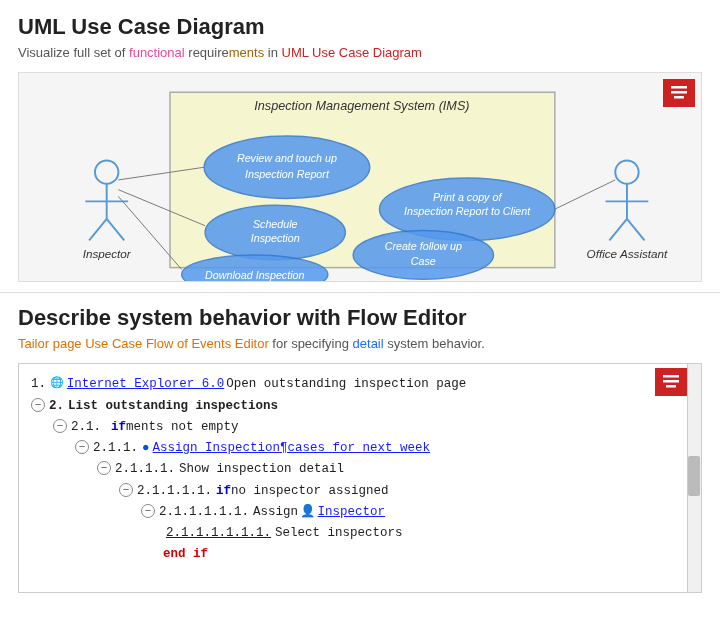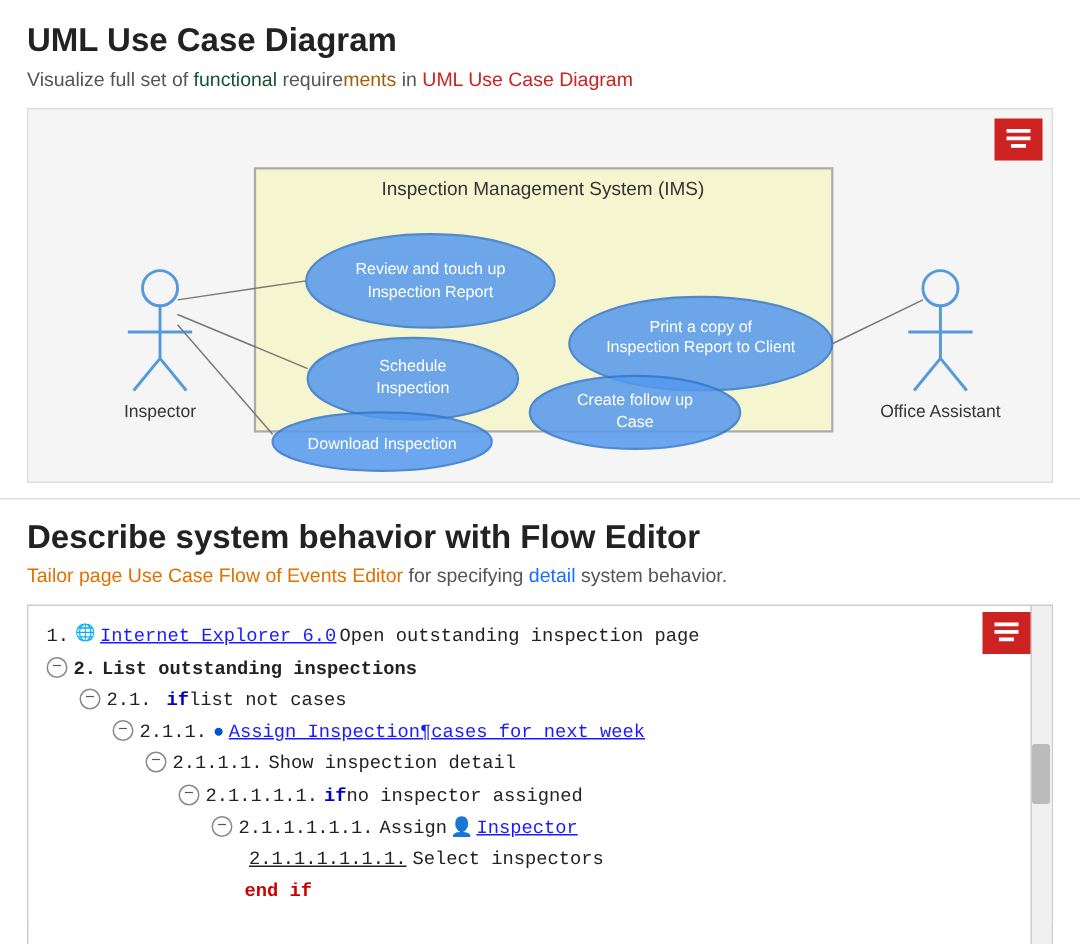--- a/index.html
+++ b/index.html
@@ -25,24 +25,25 @@
     .section-subtitle {
       font-size: 13px;
       color: #555;
       margin-bottom: 10px;
       line-height: 1.4;
     }
 
     .diagram-container {
       position: relative;
       width: 100%;
-      height: 250px;
+      height: 210px;
       background: #f5f5f5;
       border: 1px solid #ddd;
       overflow: hidden;
+      font-style: italic;
     }
 
     .toolbar-icon {
       position: absolute;
       top: 6px;
       right: 6px;
       width: 32px;
       height: 28px;
       background: #cc2222;
       display: flex;
@@ -128,21 +129,21 @@
       background: #ddd;
       margin: 0 0 0 0;
     }
   </style>
 </head>
 <body>
 
 <div class="section">
   <div class="section-title">UML Use Case Diagram</div>
   <div class="section-subtitle">
-    Visualize full set of <span style="color:#14532d">functional</span> require<span style="color:#a16207">ments</span> in <span style="color:#cc2222">UML Use Case Diagram</span>
+    Visualize full set of <span style="color:#ec4899">functional</span> require<span style="color:#a16207">ments</span> in <span style="color:#cc2222">UML Use Case Diagram</span>
   </div>
 
   <div class="diagram-container" style="position:relative;">
     <div class="toolbar-icon">
       <svg viewBox="0 0 20 20" fill="white">
         <rect x="2" y="3" width="16" height="2.5"></rect>
         <rect x="2" y="8" width="16" height="2.5"></rect>
         <rect x="5" y="13" width="10" height="2.5"></rect>
       </svg>
     </div>
@@ -228,21 +229,21 @@
       <div class="item" style="margin-left:0px;">
         <span class="minus-btn">−</span>
         <span style="margin-right:4px;font-weight:bold;">2.</span>
         <span style="font-weight:bold;"> List outstanding inspections</span>
       </div>
 
       <div class="item" style="margin-left:22px;">
         <span class="minus-btn">−</span>
         <span style="margin-right:10px;">2.1.</span>
         <span class="kw-if">if</span>
-        <span> list not cases</span>
+        <span> ments not empty</span>
       </div>
 
       <div class="item" style="margin-left:44px;">
         <span class="minus-btn">−</span>
         <span style="margin-right:4px;">2.1.1.</span>
         <span style="color:#0055cc; margin-right:3px;">●</span>
         <span class="link" style="color:#1a1aff; text-decoration:underline;">Assign Inspection¶cases for next week</span>
       </div>
 
       <div class="item" style="margin-left:66px;">

